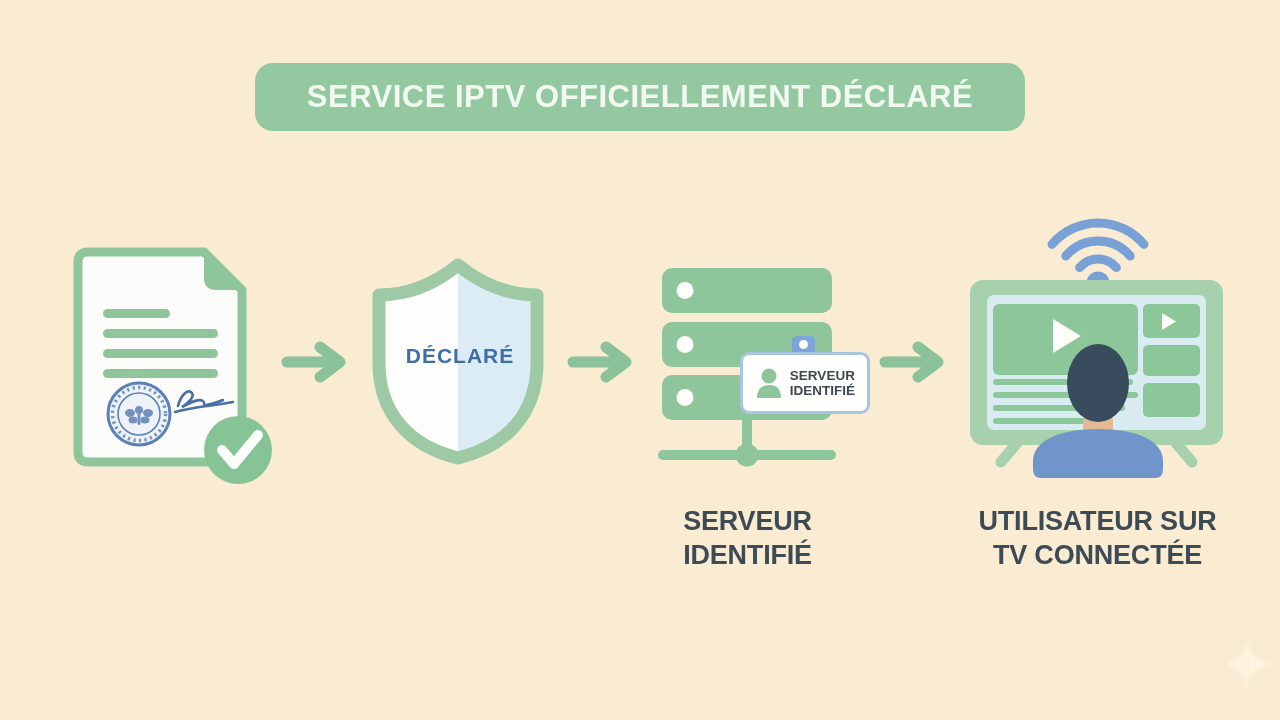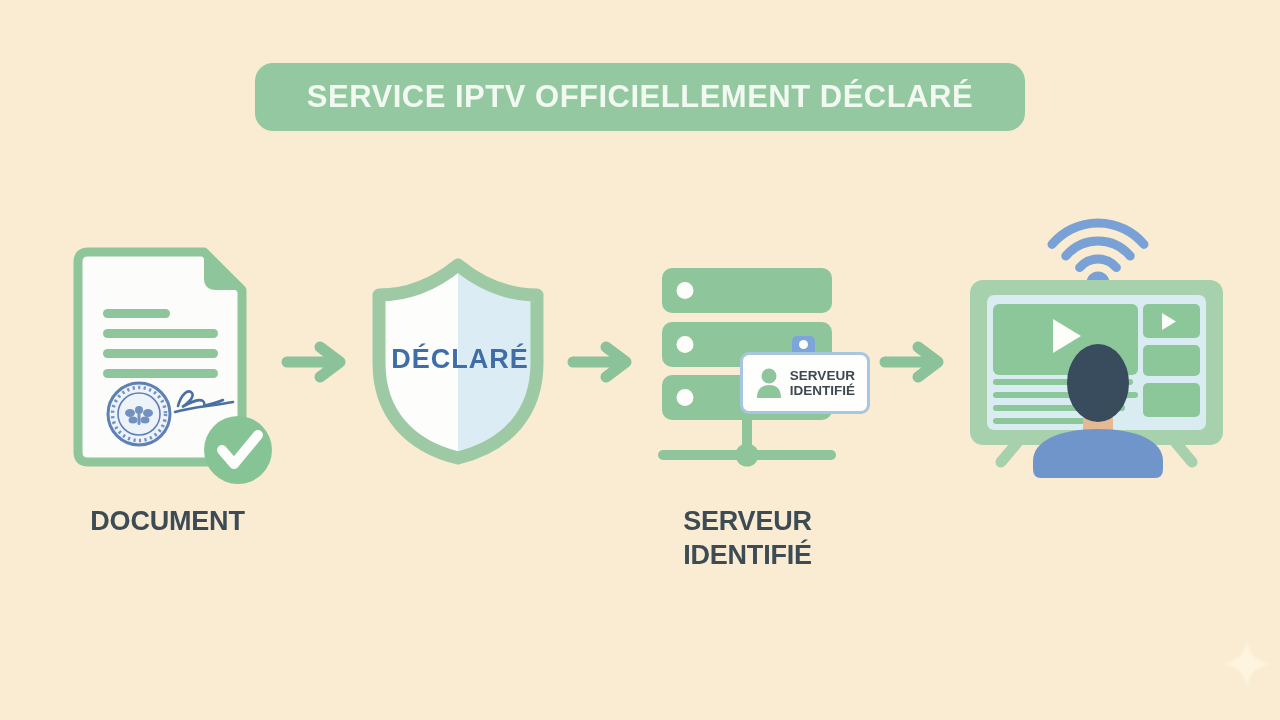--- a/index.html
+++ b/index.html
@@ -28,21 +28,21 @@
 
   
   .caption{font-size:27px;font-weight:bold;color:var(--caption-text);
            text-align:center;line-height:34px;letter-spacing:-0.2px;}
   #cap-doc{left:30px;top:504px;width:275px;}
   #cap-server{left:630px;top:504px;width:235px;}
   #cap-tv{left:955px;top:504px;width:285px;}
 
   
   #shield-label{left:365px;top:344px;width:190px;text-align:center;
-                font-size:27px;font-weight:bold;letter-spacing:1px;
+                font-size:21px;font-weight:bold;letter-spacing:1px;
                 color:var(--shield-label-blue);}
 
   
   #badge-clip{left:792px;top:336px;width:23px;height:26px;
               background:var(--badge-clip-blue);border-radius:5px 5px 2px 2px;
               z-index:2;}
   #badge-clip .hole{width:9px;height:9px;border-radius:50%;background:#fdfdf9;
                     margin:4px auto 0;}
   #id-badge{left:740px;top:352px;width:130px;height:62px;background:#fefefc;
             border:3px solid var(--badge-border);border-radius:9px;z-index:3;
@@ -185,24 +185,27 @@
       </g>
     </g>
     <g>
       <rect class="f-neck" x="128" y="192" width="30" height="34" rx="10"></rect>
       <ellipse class="f-head" cx="143" cy="168" rx="31" ry="39"></ellipse>
       <path class="f-body" d="M86,263 H200 Q208,263 208,254 V246 C208,226 182,214 143,214 C104,214 78,226 78,246 V254 Q78,263 86,263 Z"></path>
     </g>
   </svg>
 
   <div class="abs caption" id="cap-doc">
-    <div>DOCUMENT</div>
   </div>
   <div class="abs caption" id="cap-server">
     <div>SERVEUR</div>
     <div>IDENTIFIÉ</div>
   </div>
+  <div class="abs caption" id="cap-tv">
+    <div>UTILISATEUR SUR</div>
+    <div>TV CONNECTÉE</div>
+  </div>
 
   <svg class="abs" id="sparkle" style="left:1222px;top:638px;" width="50" height="52" viewBox="0 0 50 52">
     <path d="M25,1 C27,16 31,21 47,26 C31,31 27,36 25,51 C23,36 19,31 3,26 C19,21 23,16 25,1 Z"></path>
   </svg>
 
 </div>
 
 </body></html>

